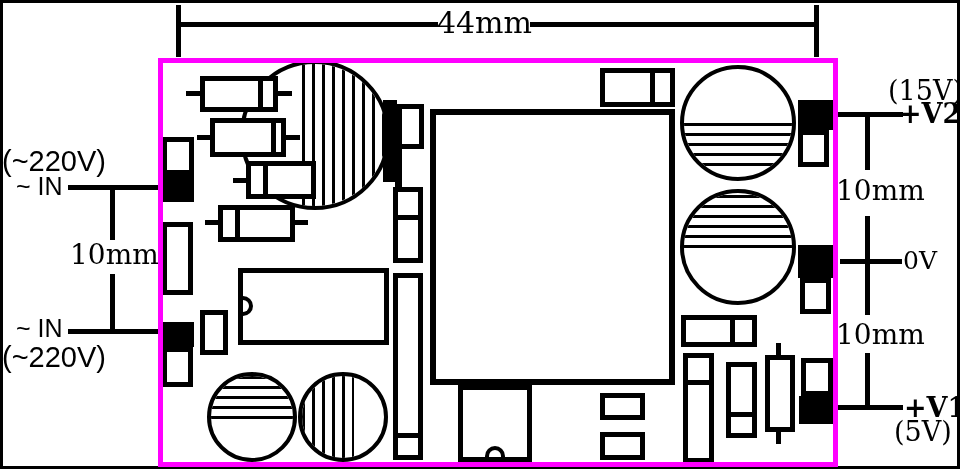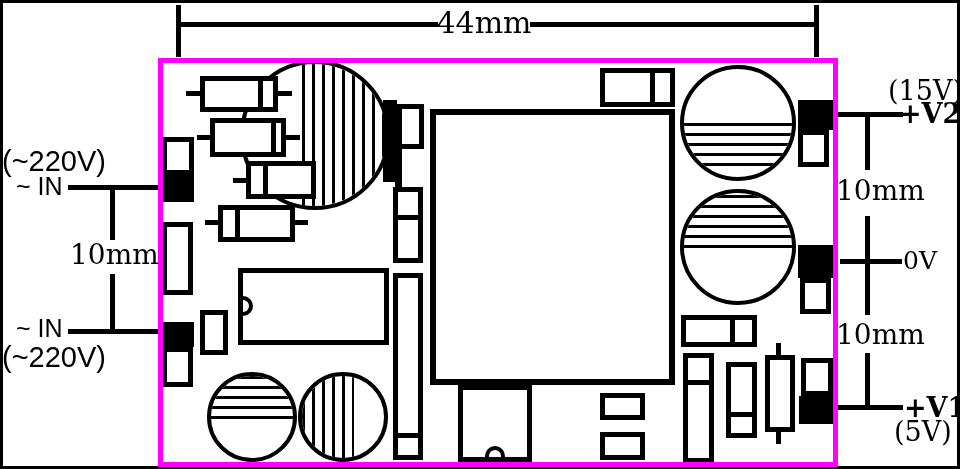--- a/index.html
+++ b/index.html
@@ -26,21 +26,21 @@
 <body>
 
 <div id="stage">
 
   <div id="board-bg"></div>
 
   <div class="wire" style="left:176px;top:5px;width:5px;height:52px;"></div>
   <div class="wire" style="left:814px;top:5px;width:5px;height:52px;"></div>
   <div class="wire" style="left:178px;top:22px;width:260px;height:5px;"></div>
   <div class="wire" style="left:530px;top:22px;width:286px;height:5px;"></div>
-  <div class="lbl serif" style="left:436px;top:8px;width:96px;text-align:center;font-size:30px;">44mm</div>
+  <div class="lbl serif" style="left:436px;top:8px;width:96px;text-align:right;font-size:30px;">44mm</div>
 
   <div class="lbl sans" style="left:2px;top:147px;font-size:29px;">(~220V)</div>
   <div class="lbl sans" style="left:16px;top:174px;font-size:25px;"><span>~</span>&nbsp;<span>IN</span></div>
   <div class="wire" style="left:68px;top:185px;width:95px;height:5px;"></div>
 
   <div class="wire" style="left:110px;top:185px;width:5px;height:55px;"></div>
   <div class="lbl serif" style="left:70px;top:241px;font-size:28px;">10mm</div>
   <div class="wire" style="left:110px;top:274px;width:5px;height:60px;"></div>
 
   <div class="lbl sans" style="left:16px;top:316px;font-size:25px;"><span>~</span>&nbsp;<span>IN</span></div>

